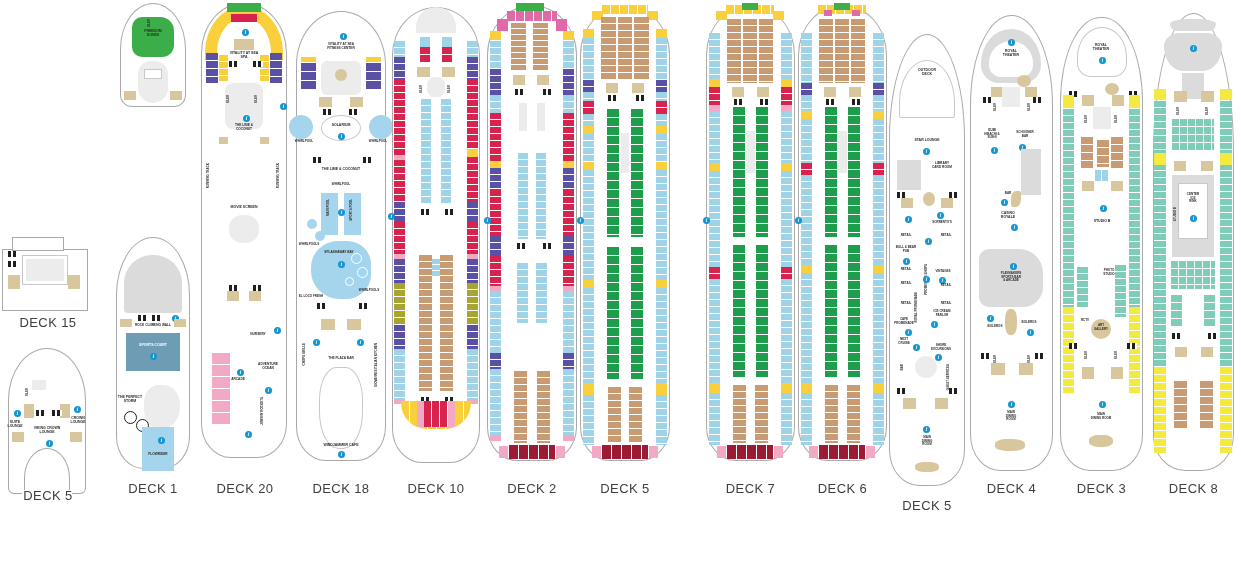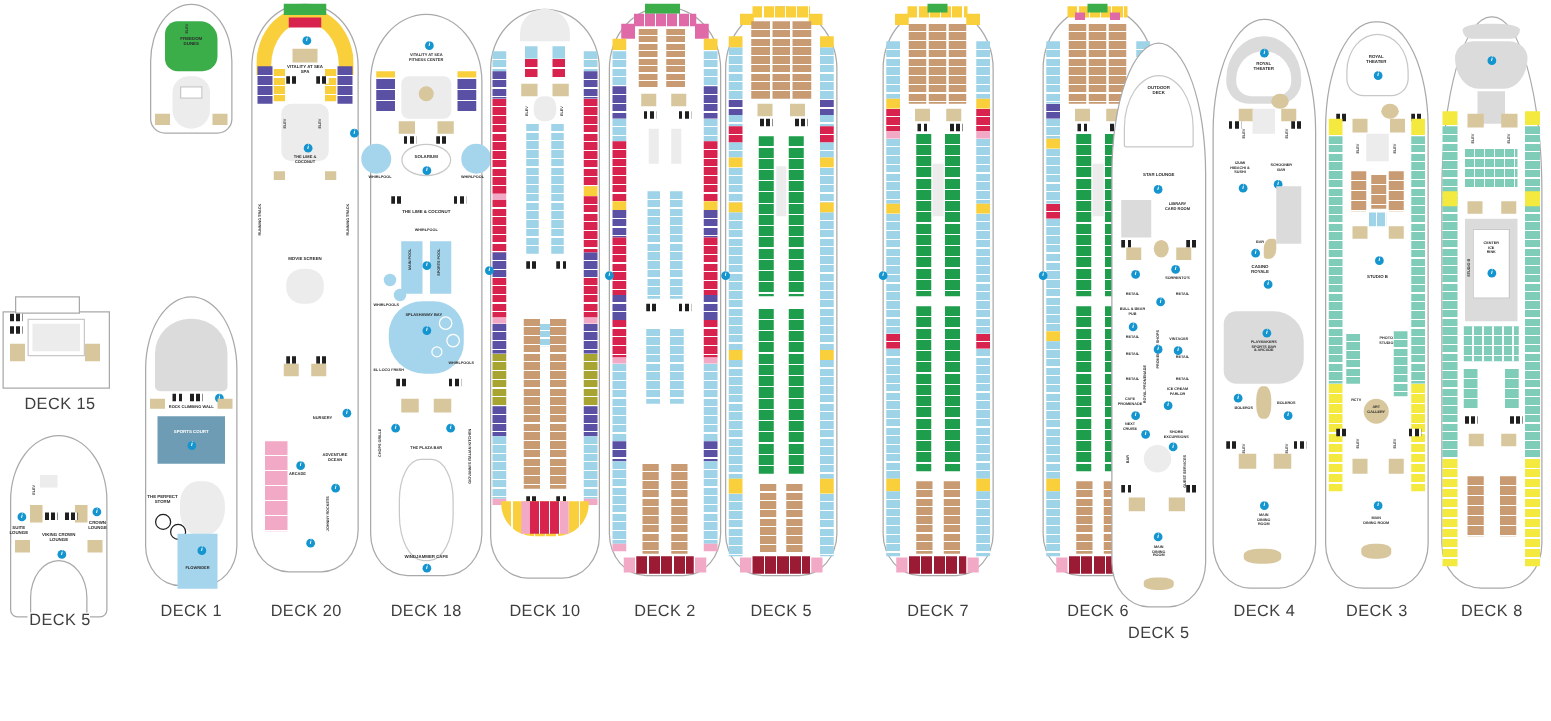--- a/index.html
+++ b/index.html
@@ -389,21 +389,21 @@
       <div class="abs ico" style="left: 1px; top: 214px; width: 7px; height: 7px; background: rgb(20, 149, 207); font-size: 5px; line-height: 7px;">i</div>
       <div class="abs" style="left: 31px; top: 242px; width: 12px; height: 132px; background: repeating-linear-gradient(rgb(30, 158, 76) 0px, rgb(30, 158, 76) 8px, rgba(255, 255, 255, 0.95) 8px, rgba(255, 255, 255, 0.95) 9px);"></div>
       <div class="abs" style="left: 54px; top: 242px; width: 12px; height: 132px; background: repeating-linear-gradient(rgb(30, 158, 76) 0px, rgb(30, 158, 76) 8px, rgba(255, 255, 255, 0.95) 8px, rgba(255, 255, 255, 0.95) 9px);"></div>
       <div class="abs" style="left: 31px; top: 382px; width: 13px; height: 58px; background: repeating-linear-gradient(rgb(200, 155, 114) 0px, rgb(200, 155, 114) 6px, rgba(255, 255, 255, 0.95) 6px, rgba(255, 255, 255, 0.95) 7px);"></div>
       <div class="abs" style="left: 53px; top: 382px; width: 13px; height: 58px; background: repeating-linear-gradient(rgb(200, 155, 114) 0px, rgb(200, 155, 114) 6px, rgba(255, 255, 255, 0.95) 6px, rgba(255, 255, 255, 0.95) 7px);"></div>
       <div class="abs" style="left: 25px; top: 442px; width: 46px; height: 14px; background: repeating-linear-gradient(to right, rgb(154, 27, 51) 0px, rgb(154, 27, 51) 9px, rgba(255, 255, 255, 0.95) 9px, rgba(255, 255, 255, 0.95) 10px);"></div>
       <div class="abs" style="left: 15px; top: 443px; width: 9px; height: 12px; background: rgb(242, 169, 198);"></div>
       <div class="abs" style="left: 72px; top: 443px; width: 9px; height: 12px; background: rgb(242, 169, 198);"></div>
       <div class="decklabel" style="top: 478px; width: 97px;">DECK 7</div>
     </div>
-    <div class="deck" style="left: 794px; top: 3px; width: 97px; height: 500px; margin-left: 36px;">
+    <div class="deck" style="left: 794px; top: 3px; width: 97px; height: 500px;">
       <div class="abs" style="left: 4px; top: 2px; width: 89px; height: 456px; background: rgb(255, 255, 255); border: 1px solid rgb(169, 169, 169); border-radius: 44px 44px 30px 30px / 50px 50px 34px 34px;"></div>
       <div class="abs" style="left: 24px; top: 2px; width: 48px; height: 9px; background: repeating-linear-gradient(to right, rgb(249, 208, 60) 0px, rgb(249, 208, 60) 8px, rgba(255, 255, 255, 0.95) 8px, rgba(255, 255, 255, 0.95) 9px);"></div>
       <div class="abs" style="left: 40px; top: 0px; width: 16px; height: 7px; background: rgb(59, 173, 73);"></div>
       <div class="abs" style="left: 30px; top: 7px; width: 8px; height: 6px; background: rgb(224, 106, 168);"></div>
       <div class="abs" style="left: 58px; top: 7px; width: 8px; height: 6px; background: rgb(224, 106, 168);"></div>
       <div class="abs" style="left: 25px; top: 16px; width: 14px; height: 64px; background: repeating-linear-gradient(rgb(200, 155, 114) 0px, rgb(200, 155, 114) 6px, rgba(255, 255, 255, 0.95) 6px, rgba(255, 255, 255, 0.95) 7px);"></div>
       <div class="abs" style="left: 41px; top: 16px; width: 14px; height: 64px; background: repeating-linear-gradient(rgb(200, 155, 114) 0px, rgb(200, 155, 114) 6px, rgba(255, 255, 255, 0.95) 6px, rgba(255, 255, 255, 0.95) 7px);"></div>
       <div class="abs" style="left: 57px; top: 16px; width: 14px; height: 64px; background: repeating-linear-gradient(rgb(200, 155, 114) 0px, rgb(200, 155, 114) 6px, rgba(255, 255, 255, 0.95) 6px, rgba(255, 255, 255, 0.95) 7px);"></div>
       <div class="abs" style="left: 7px; top: 30px; width: 11px; height: 50px; background: repeating-linear-gradient(rgb(159, 211, 232) 0px, rgb(159, 211, 232) 6px, rgba(255, 255, 255, 0.95) 6px, rgba(255, 255, 255, 0.95) 7px);"></div>
       <div class="abs" style="left: 7px; top: 80px; width: 11px; height: 12px; background: repeating-linear-gradient(rgb(90, 80, 164) 0px, rgb(90, 80, 164) 6px, rgba(255, 255, 255, 0.95) 6px, rgba(255, 255, 255, 0.95) 7px);"></div>

